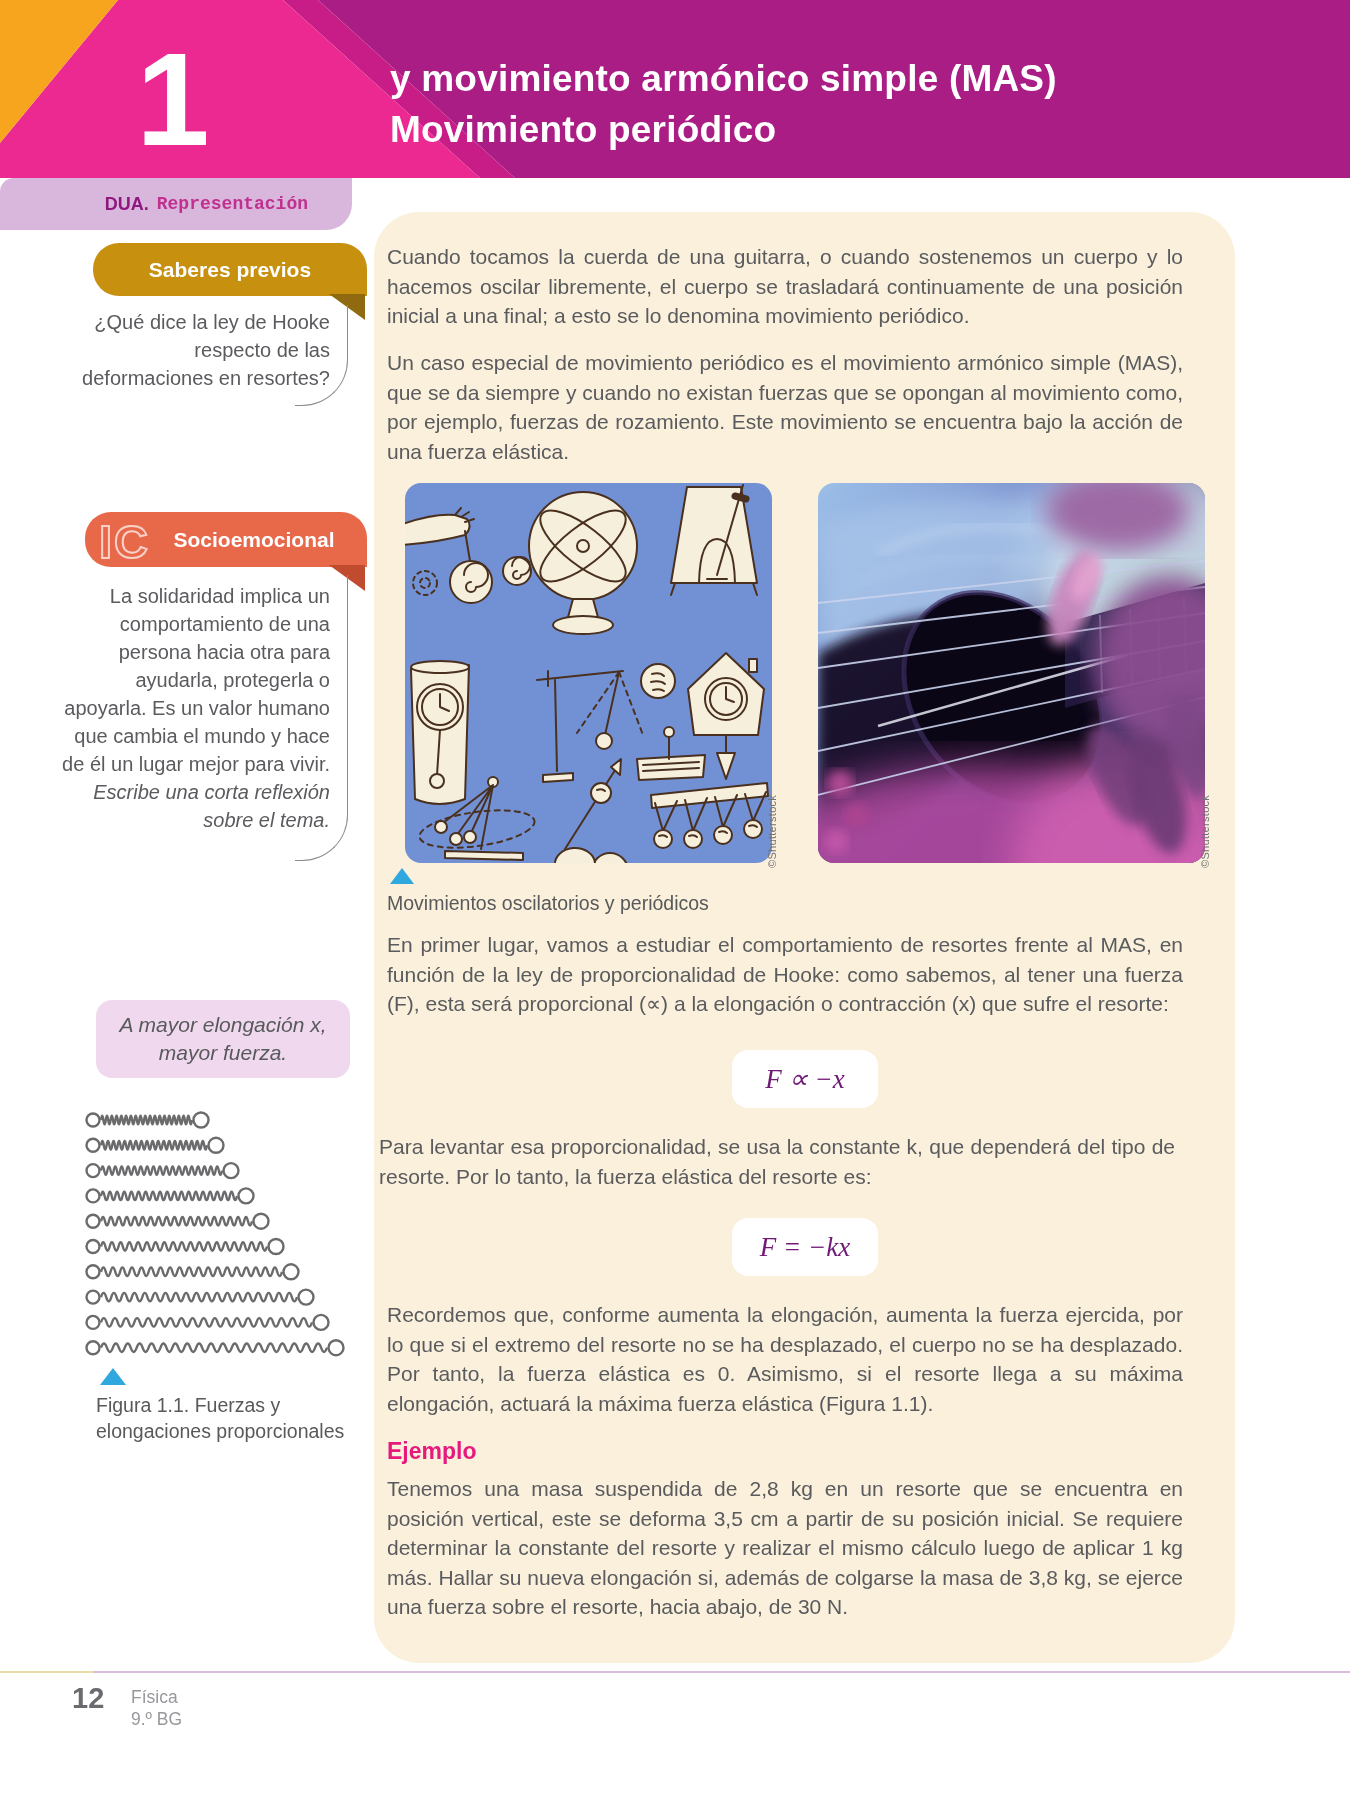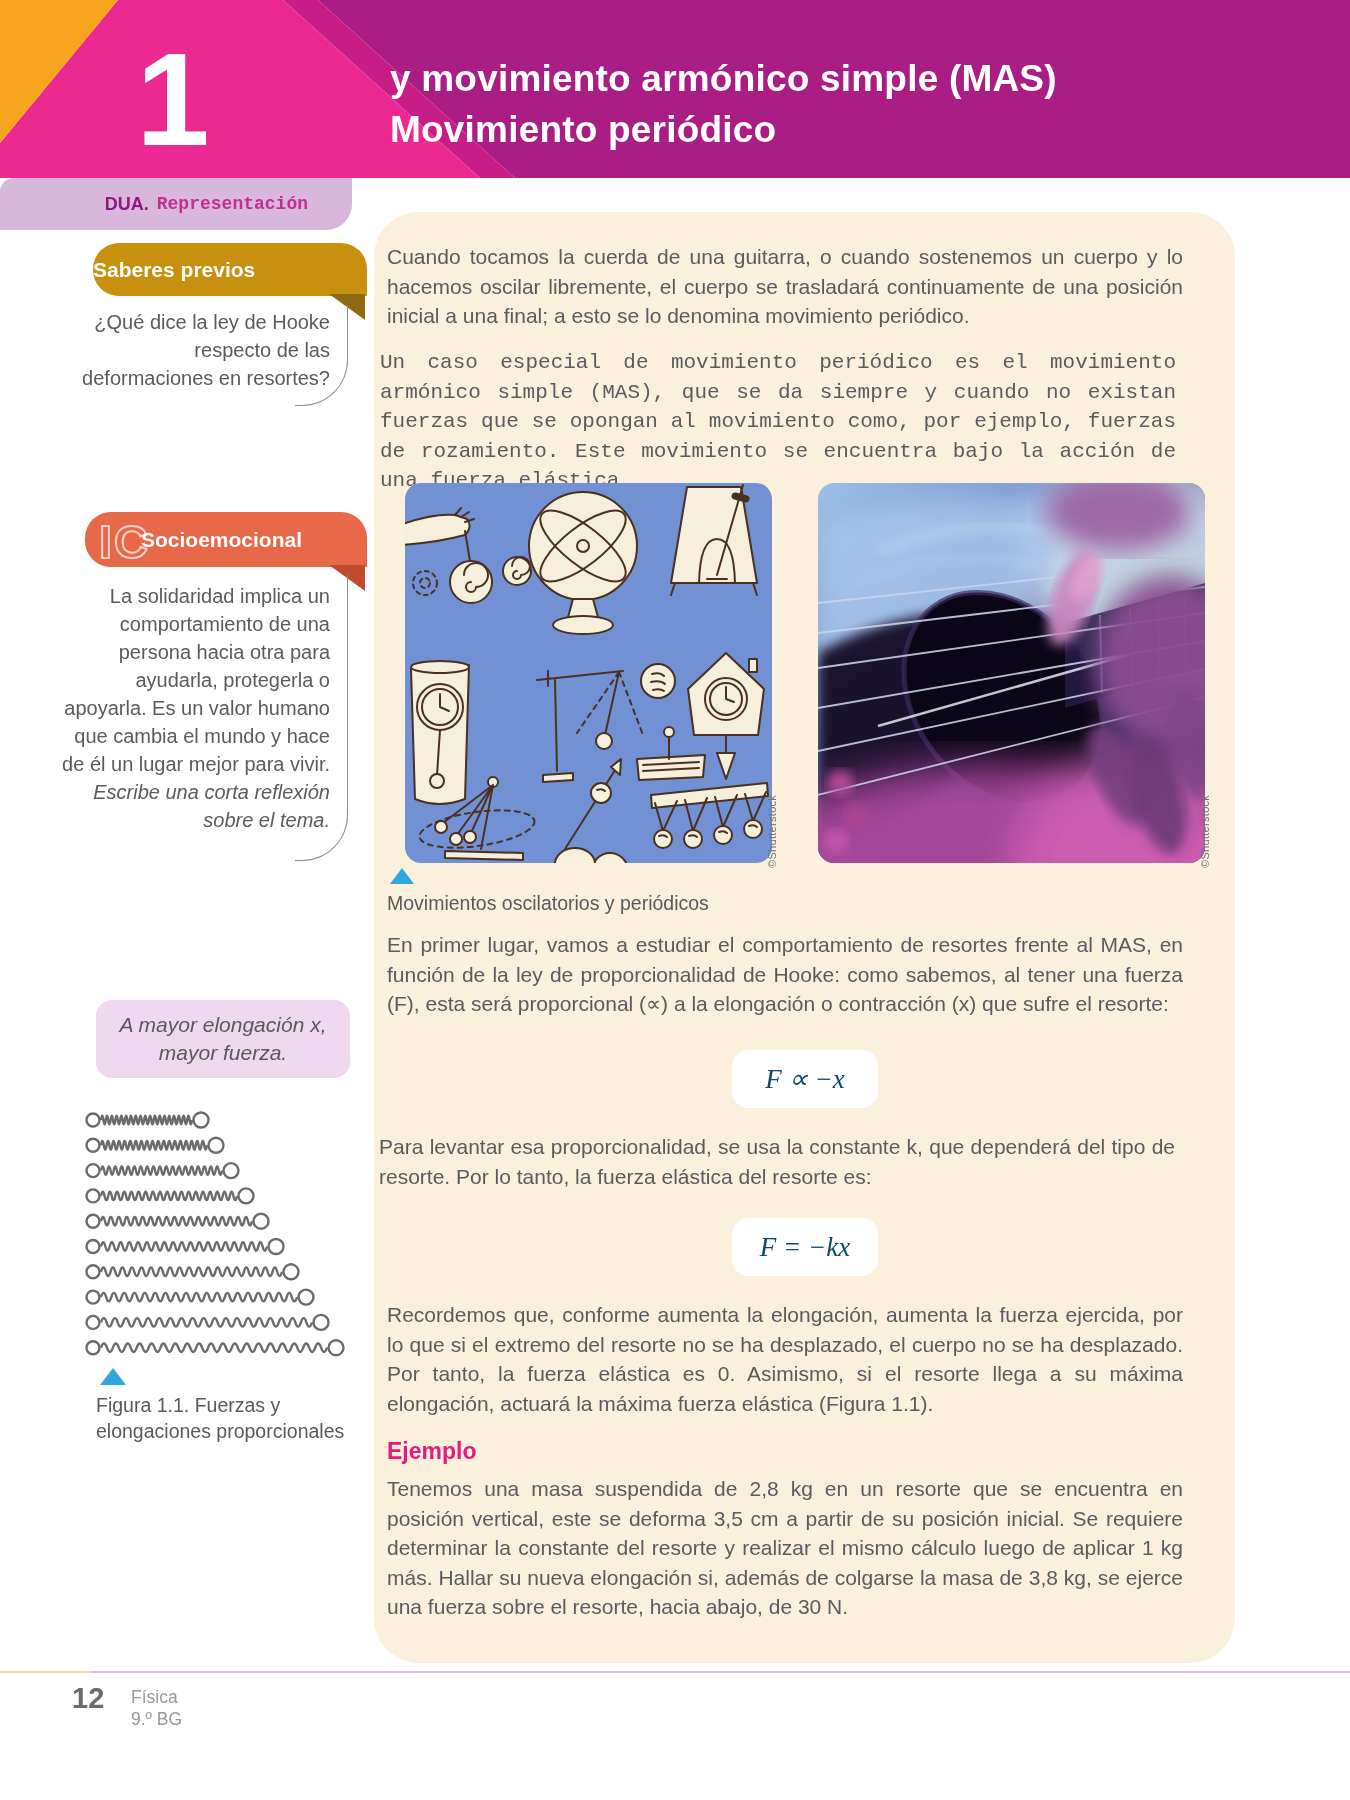--- a/index.html
+++ b/index.html
@@ -13,21 +13,21 @@
                font-size:132px;line-height:1;font-weight:bold;color:#ffffff;}
   .chapter-title{position:absolute;left:390px;top:53px;color:#ffffff;font-weight:bold;
                  font-size:37px;line-height:51px;letter-spacing:.2px;}
   .dua-badge{position:absolute;left:0;top:178px;width:352px;height:52px;background:#D9B6DC;
              border-radius:14px 0 26px 0;display:flex;align-items:center;justify-content:flex-end;
              padding-right:44px;box-sizing:border-box;font-size:18px;font-weight:bold;}
   .dua-main{color:#8E1780;}
   .dua-sub{color:#C0318F;margin-left:8px;font-weight:bold;font-family:Liberation Mono, monospace;}
 
   
-  .badge{position:absolute;display:flex;align-items:center;
+  .badge{position:absolute;display:flex;align-items:center;justify-content:center;
          color:#ffffff;font-weight:bold;font-size:21px;border-radius:26px 26px 0 26px;}
   .saberes-badge{left:93px;top:243px;width:274px;height:53px;background:#C8900F;}
   .saberes-tail{position:absolute;left:329px;top:294px;width:0;height:0;
                 border-left:36px solid transparent;border-top:26px solid #8F6A10;}
   .socio-badge{left:85px;top:512px;width:282px;height:55px;background:#E8684A;}
   .socio-tail{position:absolute;left:329px;top:565px;width:0;height:0;
               border-left:36px solid transparent;border-top:26px solid #C14B2F;}
   .socio-logo{position:absolute;left:14px;top:2px;font-size:47px;font-weight:bold;color:transparent;
               -webkit-text-stroke:2px rgba(255,255,255,.7);letter-spacing:2px;}
   .bubble-line{position:absolute;width:52px;border-right:1.6px solid #8a8c8e;
@@ -46,40 +46,40 @@
            border-left:13px solid transparent;border-right:13px solid transparent;
            border-bottom:17px solid #2FA8E0;}
   .fig-cap{position:absolute;left:96px;top:1392px;width:270px;text-align:left;
            color:#58595B;font-size:19.5px;line-height:26px;}
 
   
   .panel{position:absolute;left:374px;top:212px;width:861px;height:1451px;background:#FAF0DB;
          border-radius:45px;}
   .body-text{position:absolute;color:#5A5B5E;font-size:21px;line-height:29.5px;text-align:justify;}
   .p1{left:13px;top:30px;width:796px;}
-  .p2{left:6px;top:136px;width:796px;font-family:Liberation Mono, monospace;}
+  .p2{left:13px;top:136px;width:796px;}
   .p3{left:13px;top:718px;width:796px;}
   .p4{left:5px;top:920px;width:796px;}
   .p5{left:13px;top:1088px;width:796px;}
   .example-head{position:absolute;left:13px;top:1226px;color:#E6197D;font-size:23px;font-weight:bold;}
   .example-body{left:13px;top:1262px;width:796px;}
   .img-wrap{position:absolute;border-radius:16px;overflow:hidden;}
   .doodle-wrap{left:31px;top:271px;width:367px;height:380px;}
   .guitar-wrap{left:444px;top:271px;width:387px;height:380px;}
   .credit{position:absolute;color:#707174;font-size:11px;transform:rotate(-90deg);
           transform-origin:left bottom;white-space:nowrap;letter-spacing:.3px;}
   .credit1{left:404px;top:644px;}
   .credit2{left:837px;top:644px;}
   .cap-tri{position:absolute;left:16px;top:656px;width:0;height:0;
            border-left:12px solid transparent;border-right:12px solid transparent;
            border-bottom:16px solid #2FA8E0;}
   .img-caption{position:absolute;left:13px;top:680px;color:#58595B;font-size:19.5px;}
   .formula{position:absolute;width:146px;height:58px;background:#ffffff;border-radius:16px;
            display:flex;align-items:center;justify-content:center;
-           font-family:"Liberation Serif",serif;font-style:italic;font-size:27px;color:#0c4a6e;text-align:right;}
+           font-family:"Liberation Serif",serif;font-style:italic;font-size:27px;color:#701a75;text-align:right;}
   .f1{left:358px;top:838px;}
   .f2{left:358px;top:1006px;}
 
   
   .foot-rule{position:absolute;left:0;top:1671px;width:1350px;height:1.6px;background:#D9BEDB;}
   .foot-rule-y{position:absolute;left:0;top:1671px;width:93px;height:1.6px;background:#E8DCA8;}
   .page-num{position:absolute;left:72px;top:1682px;font-size:29px;font-weight:bold;color:#6A6B6E;}
   .foot-label{position:absolute;left:131px;top:1686px;font-size:17.5px;line-height:22px;color:#96989B;}
 </style>
 </head>

